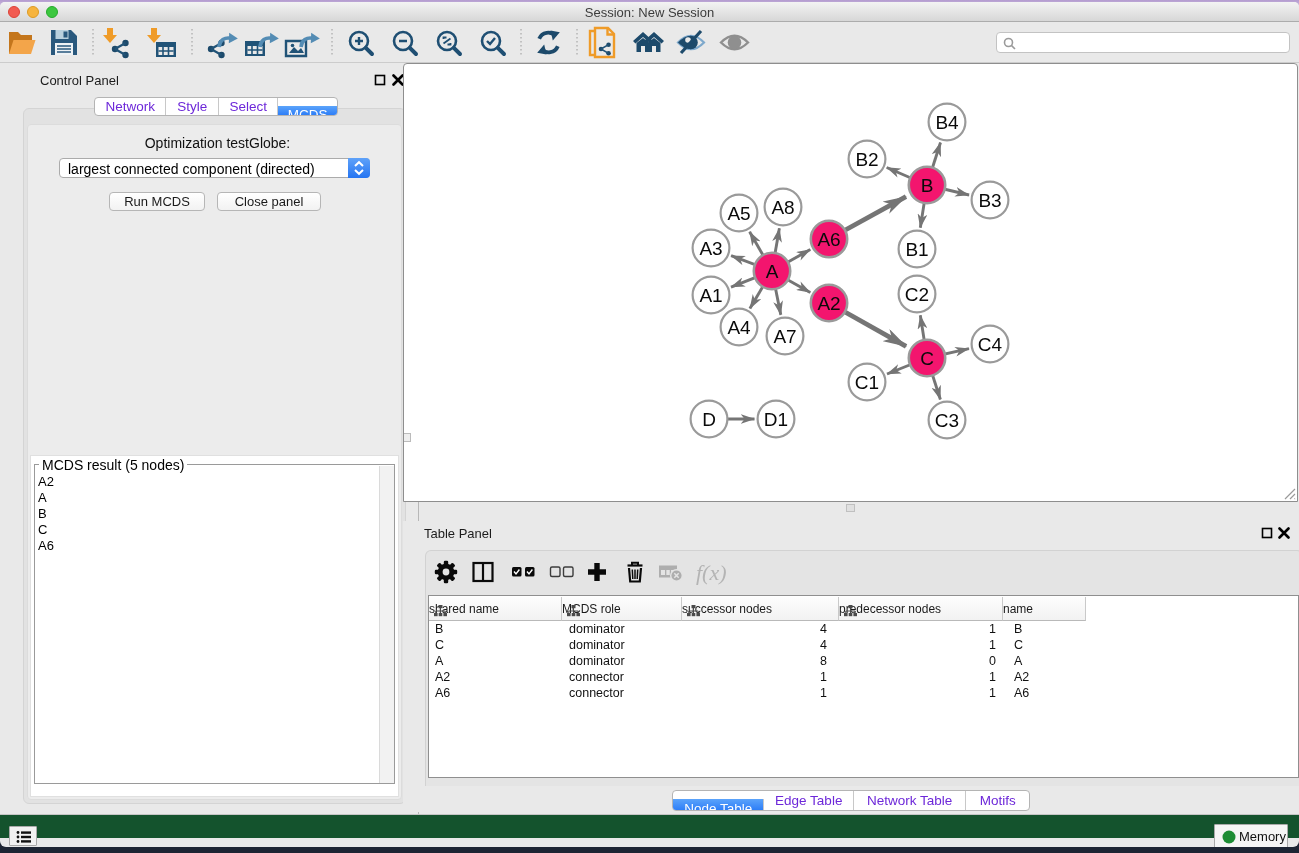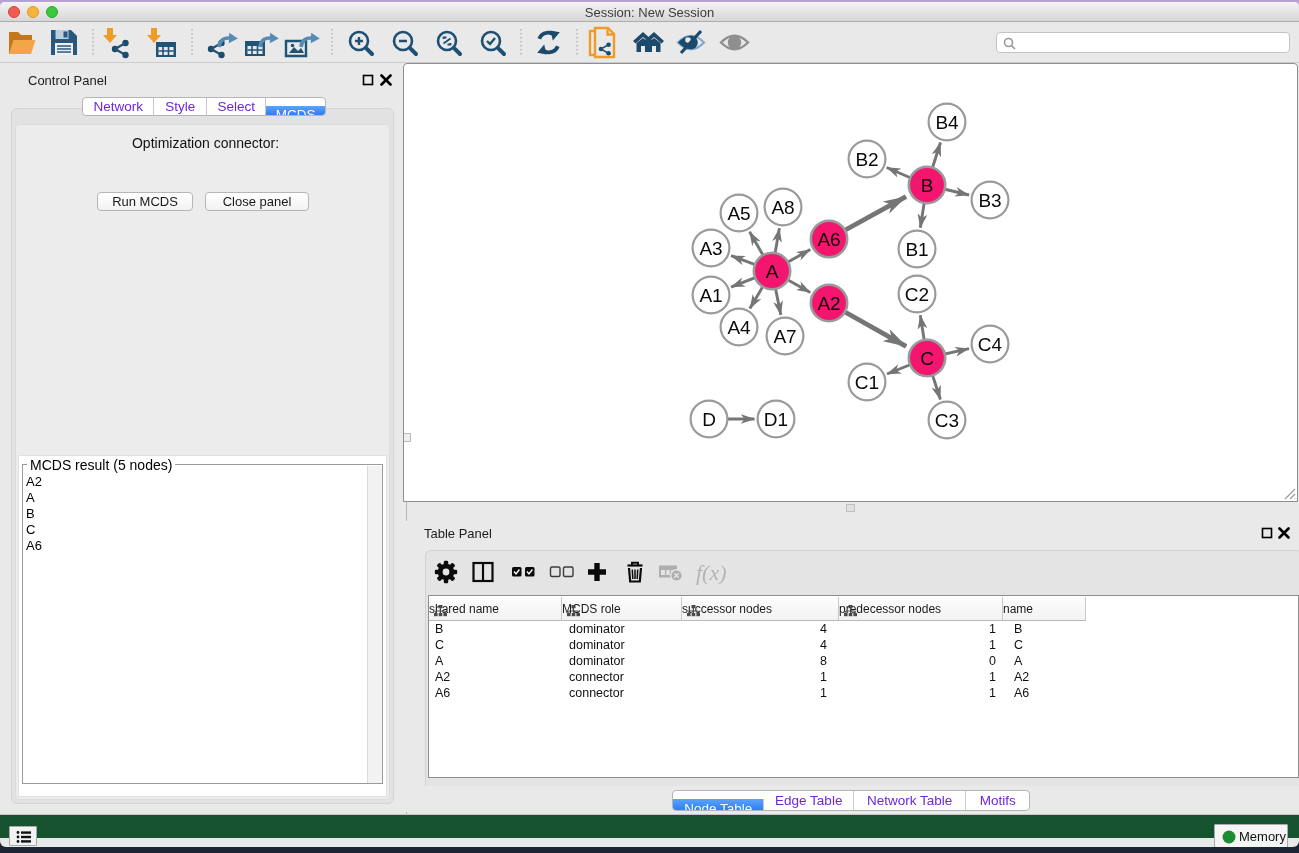--- a/index.html
+++ b/index.html
@@ -13,21 +13,21 @@
 #titlebar { position:absolute; top:0; left:0; width:1299px; height:20px;
   background:linear-gradient(#f3f3f3,#d7d7d7); border-bottom:1px solid #acacac; }
 .tl { position:absolute; top:4px; width:12px; height:12px; border-radius:50%; }
 #apptitle { position:absolute; top:3px; left:0; width:1299px; text-align:center;
   font-size:13px; color:#3c3c3c; }
 #toolbar { position:absolute; top:20px; left:0; width:1299px; height:41px;
   border-bottom:1px solid #cccccc; }
 #searchbox { position:absolute; left:996px; top:10px; width:294px; height:21px;
   background:#ffffff; border:1px solid #c3c3c3; border-radius:4px; }
 
-#cpanel { position:absolute; top:61px; left:4px; width:403px; height:751px;
+#cpanel { position:absolute; top:61px; left:16px; width:403px; height:751px;
   border-right:1px solid #b7b7b7; background:#e9e9e9; }
 .paneltitle { font-size:13px; color:#1c1c1c; }
 #tabpane { position:absolute; left:7px; top:45px; width:383px; height:696px;
   background:#e2e2e2; border:1px solid #d4d4d4; border-radius:6px; }
 #mcdsbody { position:absolute; left:3px; top:15px; width:375px; height:676px;
   background:#ececec; border:1px solid #dcdcdc; border-radius:4px; }
 .tabs { position:absolute; display:flex; height:19px; border:1px solid #b4b4b4;
   border-radius:4px; background:#ffffff; overflow:hidden; }
 .tabs div { font-size:13.5px; color:#6d28d9; text-align:center; line-height:17px;
   border-right:1px solid #c8c8c8; }
@@ -216,21 +216,30 @@
       </svg>
     <div id="tabpane">
         <div id="mcdsbody"></div>
       </div>
     <div class="tabs" style="left:78px;top:34px;width:244px;">
       <div style="width:72px;">Network</div>
       <div style="width:53px;">Style</div>
       <div style="width:60px;">Select</div>
       <div class="sel" style="width:59px;">MCDS</div>
     </div>
-    <div style="position:absolute;left:0;top:72px;width:403px;text-align:center;font-size:14px;color:#111;">Optimization connector:</div>
+    <div style="position:absolute;left:0;top:72px;width:403px;text-align:center;font-size:14px;color:#111;">Optimization testGlobe:</div>
+    <div style="position:absolute;left:43px;top:95px;width:311px;height:20px;background:#fff;border:1px solid #ababab;border-radius:4px;">
+      <div style="position:absolute;left:8px;top:2px;font-size:14px;color:#000;">largest connected component (directed)</div>
+      <div style="position:absolute;right:-1px;top:-1px;width:22px;height:20px;border-radius:0 4px 4px 0;background:linear-gradient(#5fa2f9,#2575f2);">
+        <svg width="22" height="20" viewBox="0 0 22 20">
+            <path d="M7 8 L11 4.2 L15 8" fill="none" stroke="#fff" stroke-width="2"></path>
+            <path d="M7 12 L11 15.8 L15 12" fill="none" stroke="#fff" stroke-width="2"></path>
+          </svg>
+      </div>
+    </div>
     <div class="btn" style="left:93px;top:129px;width:96px;height:19px;line-height:18px;">Run MCDS</div>
     <div class="btn" style="left:201px;top:129px;width:104px;height:19px;line-height:18px;">Close panel</div>
     <div style="position:absolute;left:14px;top:392px;width:369px;height:342px;background:#ffffff;border:1px solid #e0e0e0;">
       <div style="position:absolute;left:3px;top:8px;width:361px;height:320px;border:1px solid #9a9a9a;"></div>
       <div style="position:absolute;left:8px;top:1px;background:#ffffff;padding:0 3px;font-size:14px;color:#000;">MCDS result (5 nodes)</div>
       <div style="position:absolute;left:348px;top:10px;width:15px;height:317px;background:#f2f2f2;border-left:1px solid #dadada;"></div>
       <div style="position:absolute;left:7px;top:18px;font-size:13px;color:#000;line-height:16px;">A2<br>A<br>B<br>C<br>A6</div>
     </div>
   </div>
   <div id="netwin">

